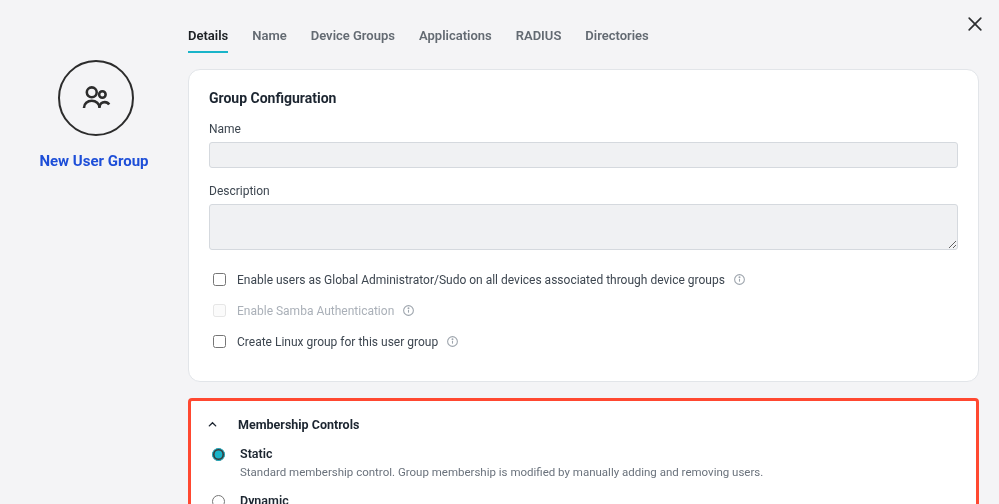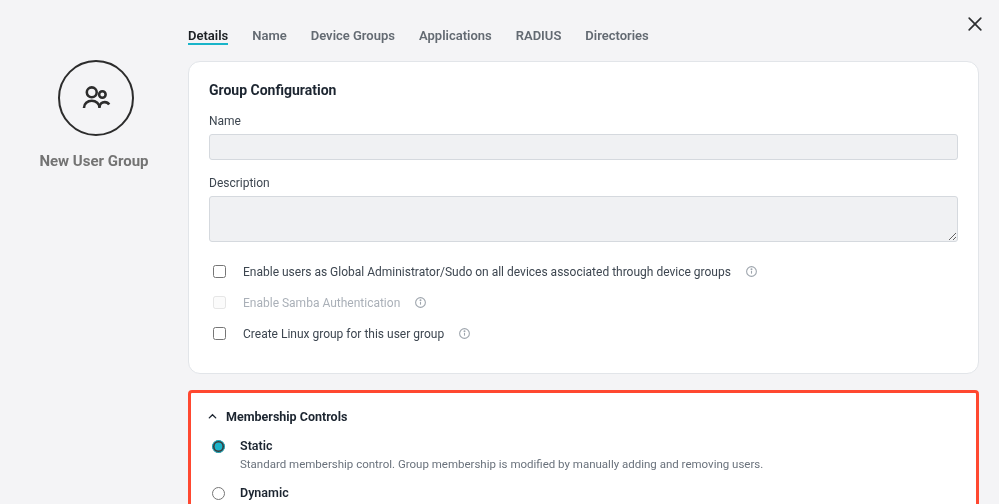--- a/index.html
+++ b/index.html
@@ -41,38 +41,38 @@
     border-radius:50%;
     display:flex;
     align-items:center;
     justify-content:center;
   }
   .avatar-circle svg { width:34px; height:34px; }
   .sidecol h2 {
     font-size:15px;
     font-weight:700;
     margin:16px 4px 0 0;
-    color:#737373;
+    color:#1d4ed8;
   }
 
   .maincol {
     flex:1;
     min-width:0;
   }
 
   .tabs {
     display:flex;
     gap:24px;
     font-size:13px;
     font-weight:600;
     color:#636a72;
     padding-bottom:8px;
     margin-bottom:8px;
   }
-  .tab { cursor:pointer; padding-bottom:0; }
+  .tab { cursor:pointer; padding-bottom:8px; }
   .tab.active {
     color:#1b1f23;
     border-bottom:2px solid #19b4c9;
   }
 
   .panel {
     background:#ffffff;
     border:1px solid #e2e5e9;
     border-radius:12px;
     padding:20px 20px 18px 20px;
@@ -107,21 +107,21 @@
     border-radius:3px;
     font-size:12px;
     padding:6px 8px;
     resize:vertical;
   }
   .field-block { margin-bottom:16px; }
 
   .checkrow {
     display:flex;
     align-items:center;
-    gap:14px;
+    gap:8px;
     font-size:12px;
     color:#3d4650;
     margin-bottom:12px;
   }
   .checkrow.disabled { color:#aab0b8; }
   .checkrow input[type=checkbox] {
     width:13px; height:13px;
     cursor:pointer;
   }
   .checkrow.disabled input[type=checkbox] { cursor:default; opacity:.55; }
@@ -132,21 +132,21 @@
 
   .highlight-panel {
     background:#ffffff;
     border:3px solid #ff4830;
     border-radius:4px;
     padding:16px 20px 16px 16px;
   }
   .membership-header {
     display:flex;
     align-items:center;
-    gap:8px;
+    gap:20px;
     font-size:12.5px;
     font-weight:700;
     color:#1c2530;
     margin-bottom:14px;
     cursor:pointer;
   }
   .radio-opt {
     display:flex;
     align-items:flex-start;
     gap:12px;

